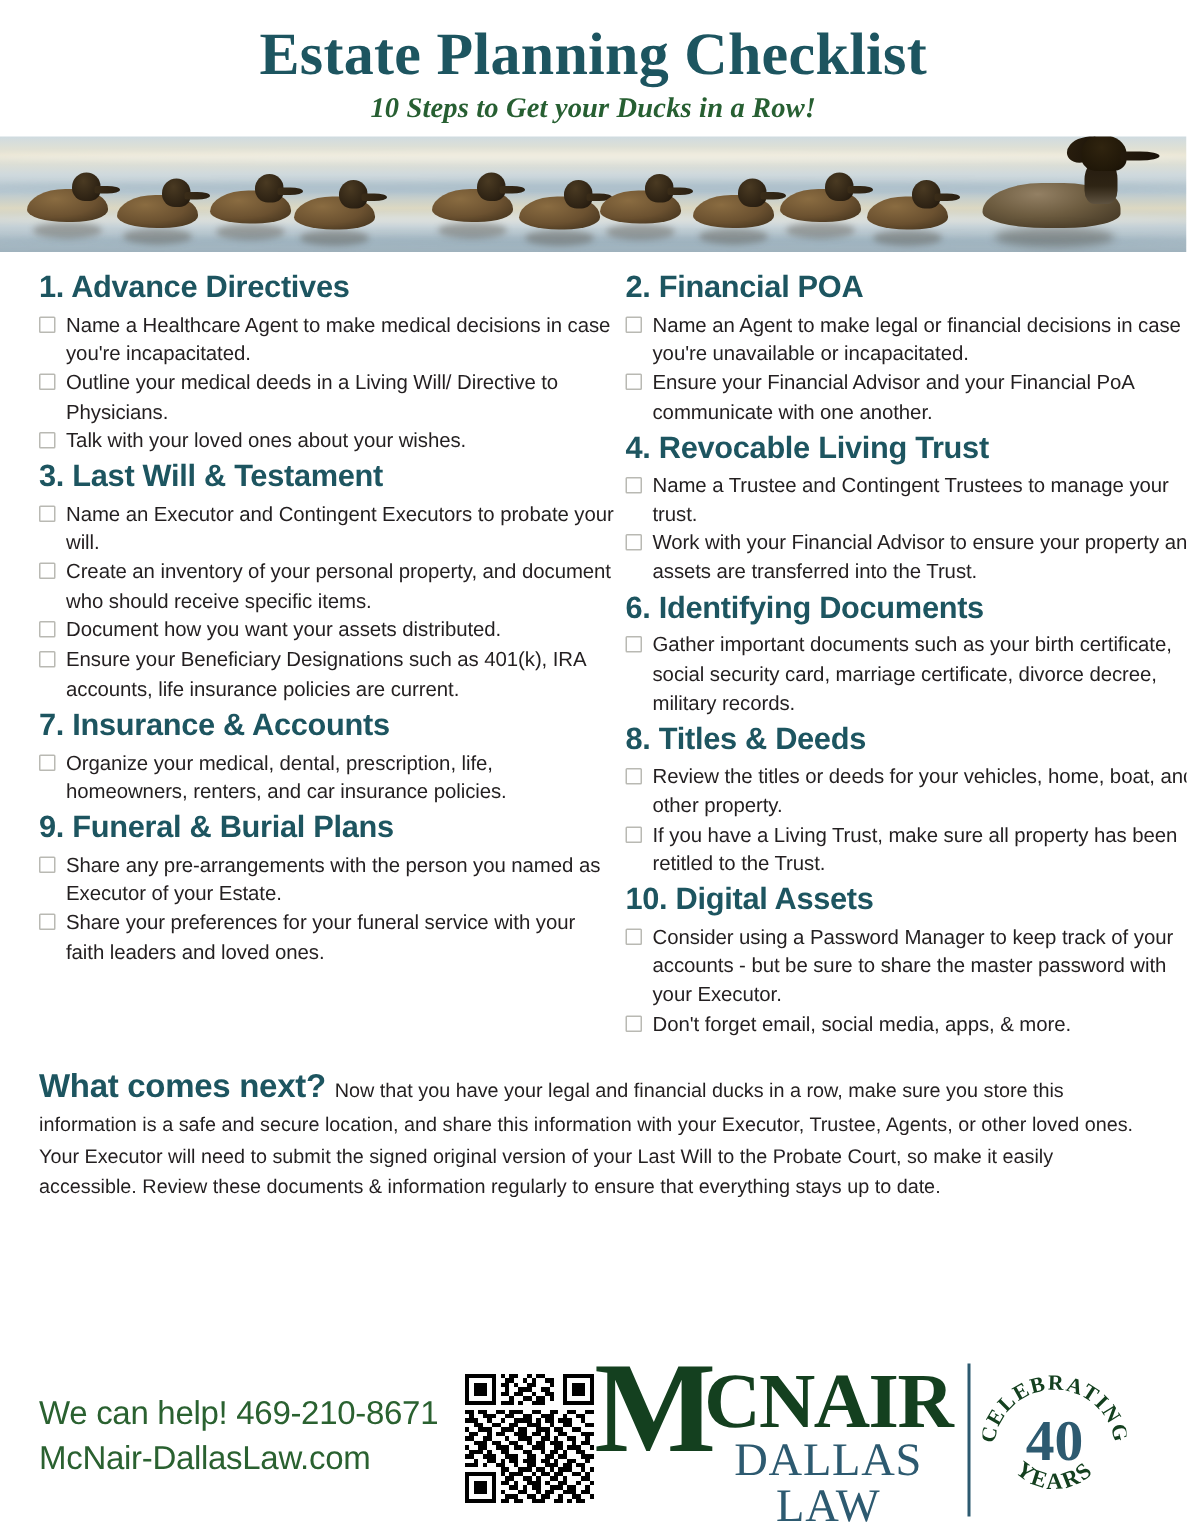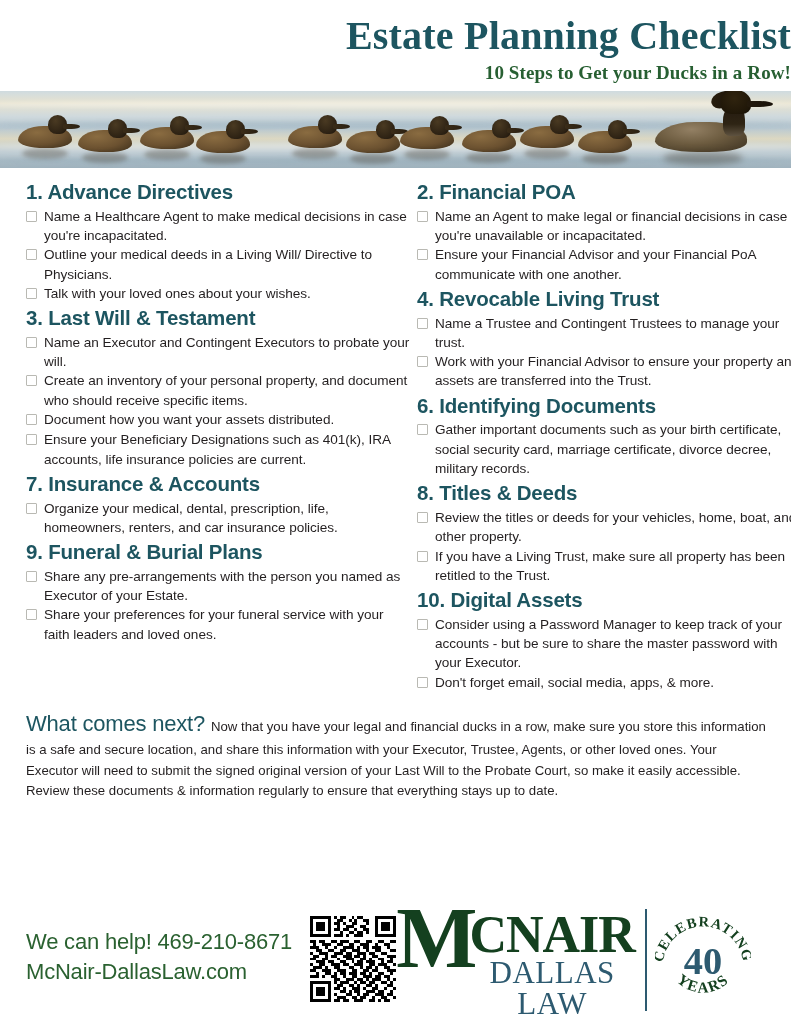--- a/index.html
+++ b/index.html
@@ -8,33 +8,34 @@
     width: 791px;
     height: 1024px;
     background: #ffffff;
     font-family: "Liberation Sans", sans-serif;
     overflow: hidden;
     position: relative;
   }
 
   
   .header {
-    text-align: right;
+    text-align: center;
     padding-top: 14px;
   }
   .doc-title {
     font-family: "Liberation Serif", serif;
     font-weight: bold;
     font-size: 40px;
     color: #1d5560;
     letter-spacing: 0.2px;
     line-height: 1.1;
   }
   .doc-subtitle {
     font-family: "Liberation Serif", serif;
+    font-style: italic;
     font-weight: bold;
     font-size: 19px;
     color: #275f32;
     margin-top: 4px;
     letter-spacing: 0.1px;
   }
 
   
   .banner {
     position: relative;
@@ -187,21 +188,21 @@
     padding: 14px 22px 0 26px;
   }
   .next-para {
     font-size: 13.2px;
     line-height: 1.52;
     color: #231f20;
     text-align: left;
   }
   .next-title {
     font-size: 22px;
-    font-weight: normal;
+    font-weight: bold;
     color: #1d5560;
     letter-spacing: -0.2px;
     margin-right: 6px;
   }
 
   
   .footer {
     position: absolute;
     left: 0;
     bottom: 6px;

